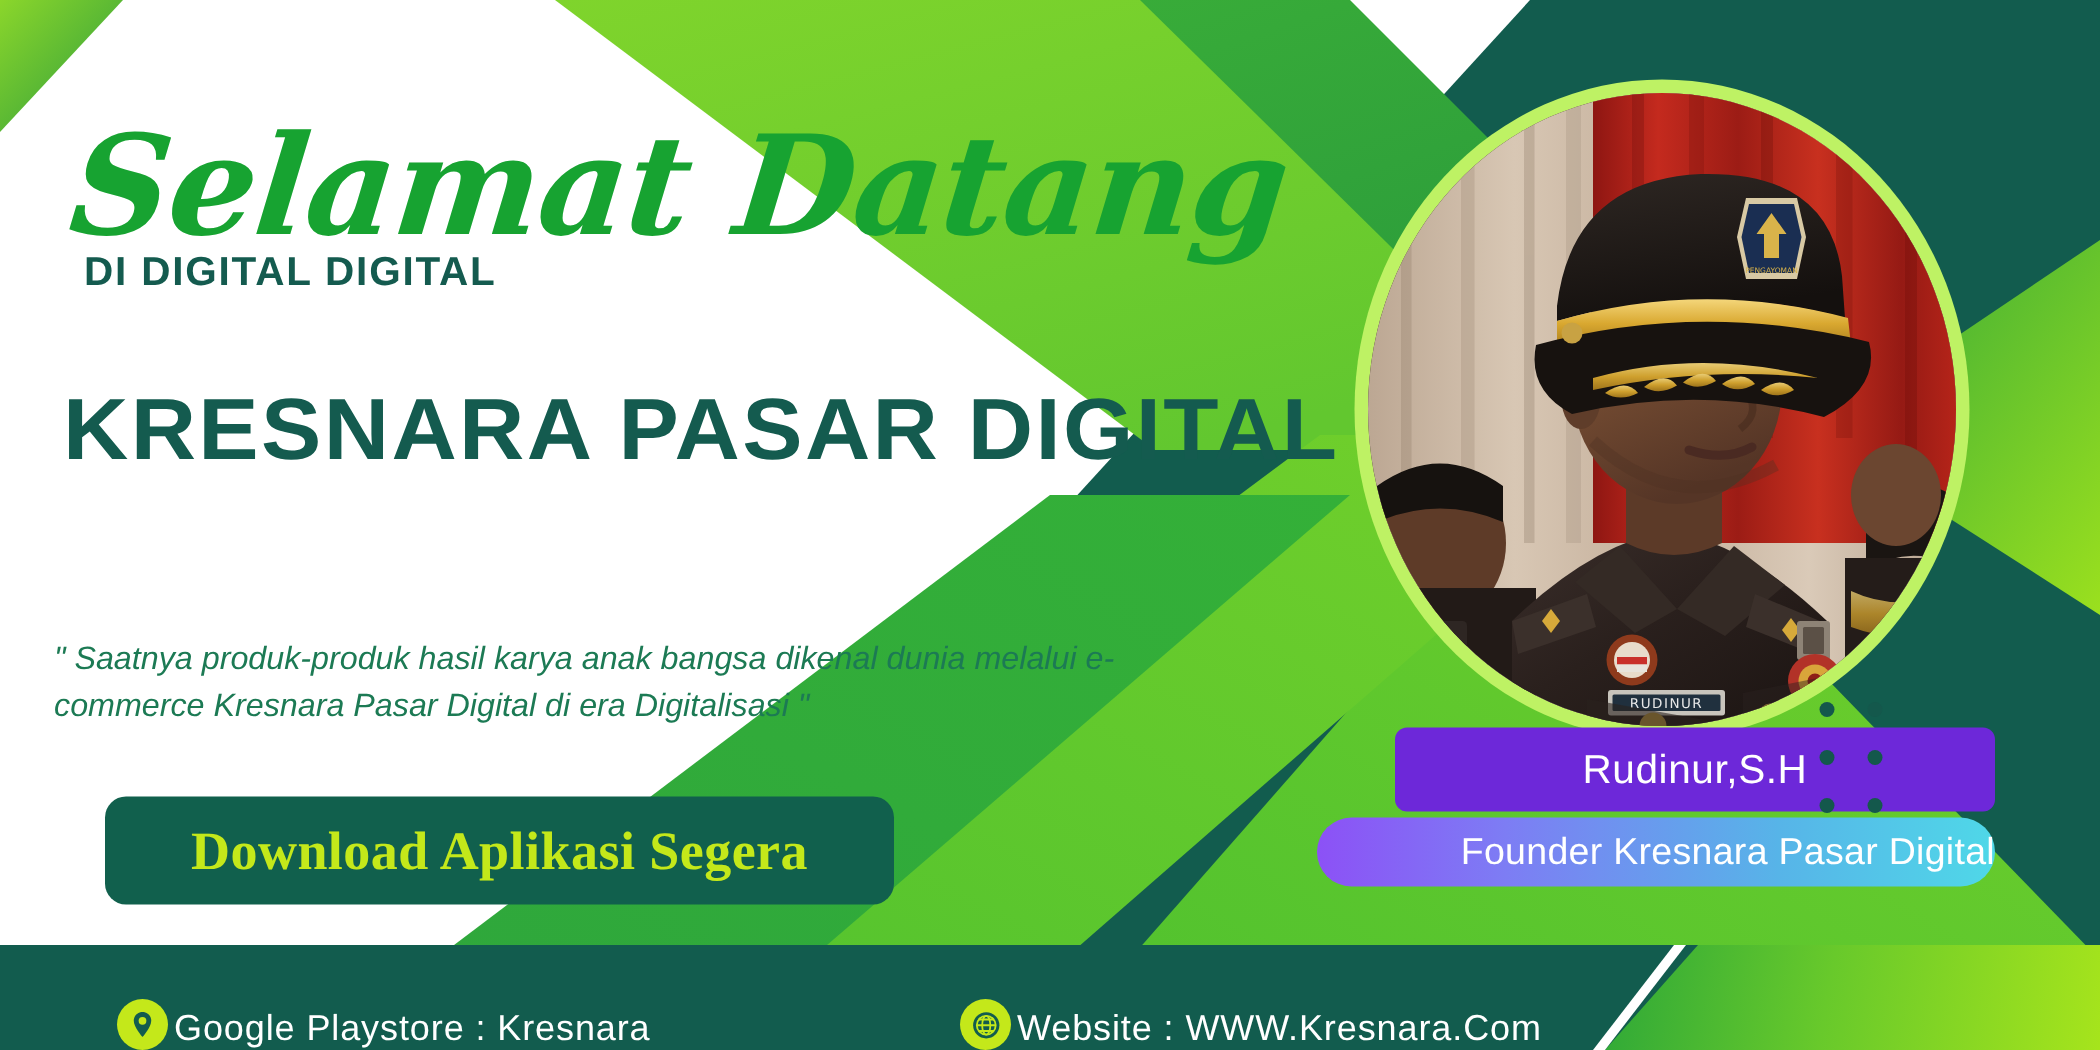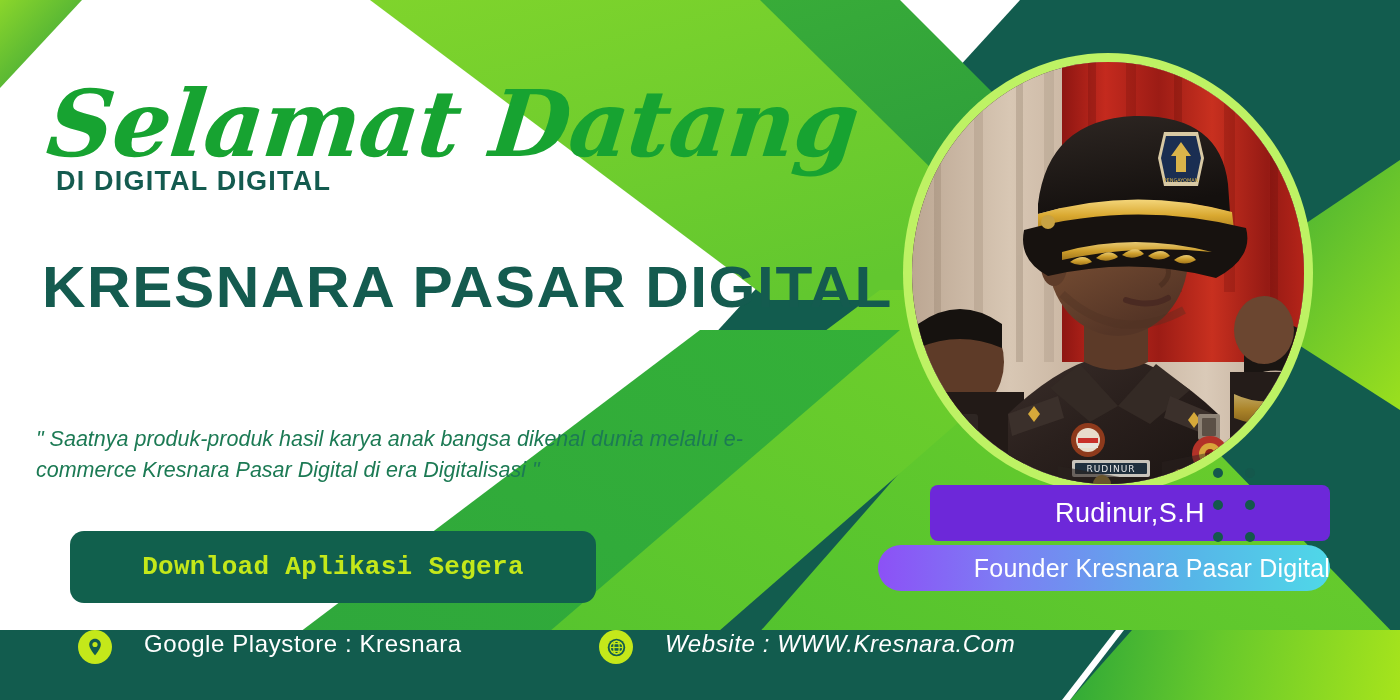--- a/index.html
+++ b/index.html
@@ -65,23 +65,23 @@
   
   .cta {
     position:absolute; left:70px; top:531px;
     width:526px; height:72px;
     background:#11604D;
     border-radius:14px;
     display:flex; align-items:center; justify-content:center;
     cursor:pointer;
   }
   .cta-label {
-    font-family:Liberation Mono, monospace;
+    font-family:Liberation Serif, serif;
     font-weight:bold;
-    font-size:26px;
+    font-size:36px;
     color:#C4E81A;
     letter-spacing:0.3px;
   }
 
   
   .portrait-wrap {
     position:absolute; left:903px; top:53px;
     width:410px; height:440px;
     border-radius:50%;
     background:#bef264;
@@ -143,24 +143,24 @@
     clip-path:polygon(62px 0, 330px 0, 330px 70px, 0 70px);
   }
   .footer-corner-edge {
     position:absolute; right:268px; top:630px;
     width:70px; height:70px;
     background:#ffffff;
     clip-path:polygon(54px 0, 62px 0, 8px 70px, 0 70px);
   }
   .footer-item {
     position:absolute; top:630px; height:70px;
-    display:flex; align-items:flex-start; gap:32px;
+    display:flex; align-items:flex-end; gap:4px;
   }
   .footer-item.a { left:78px; }
-  .footer-item.b { left:599px;font-style:italic; }
+  .footer-item.b { left:640px; }
   .f-badge {
     width:34px; height:34px; border-radius:50%;
     background:#C4E81A;
     display:flex; align-items:center; justify-content:center;
     flex:0 0 auto;
   }
   .f-label {
     font-family:"Liberation Sans", sans-serif;
     font-size:24px; color:#ffffff; letter-spacing:0.6px;
   }

